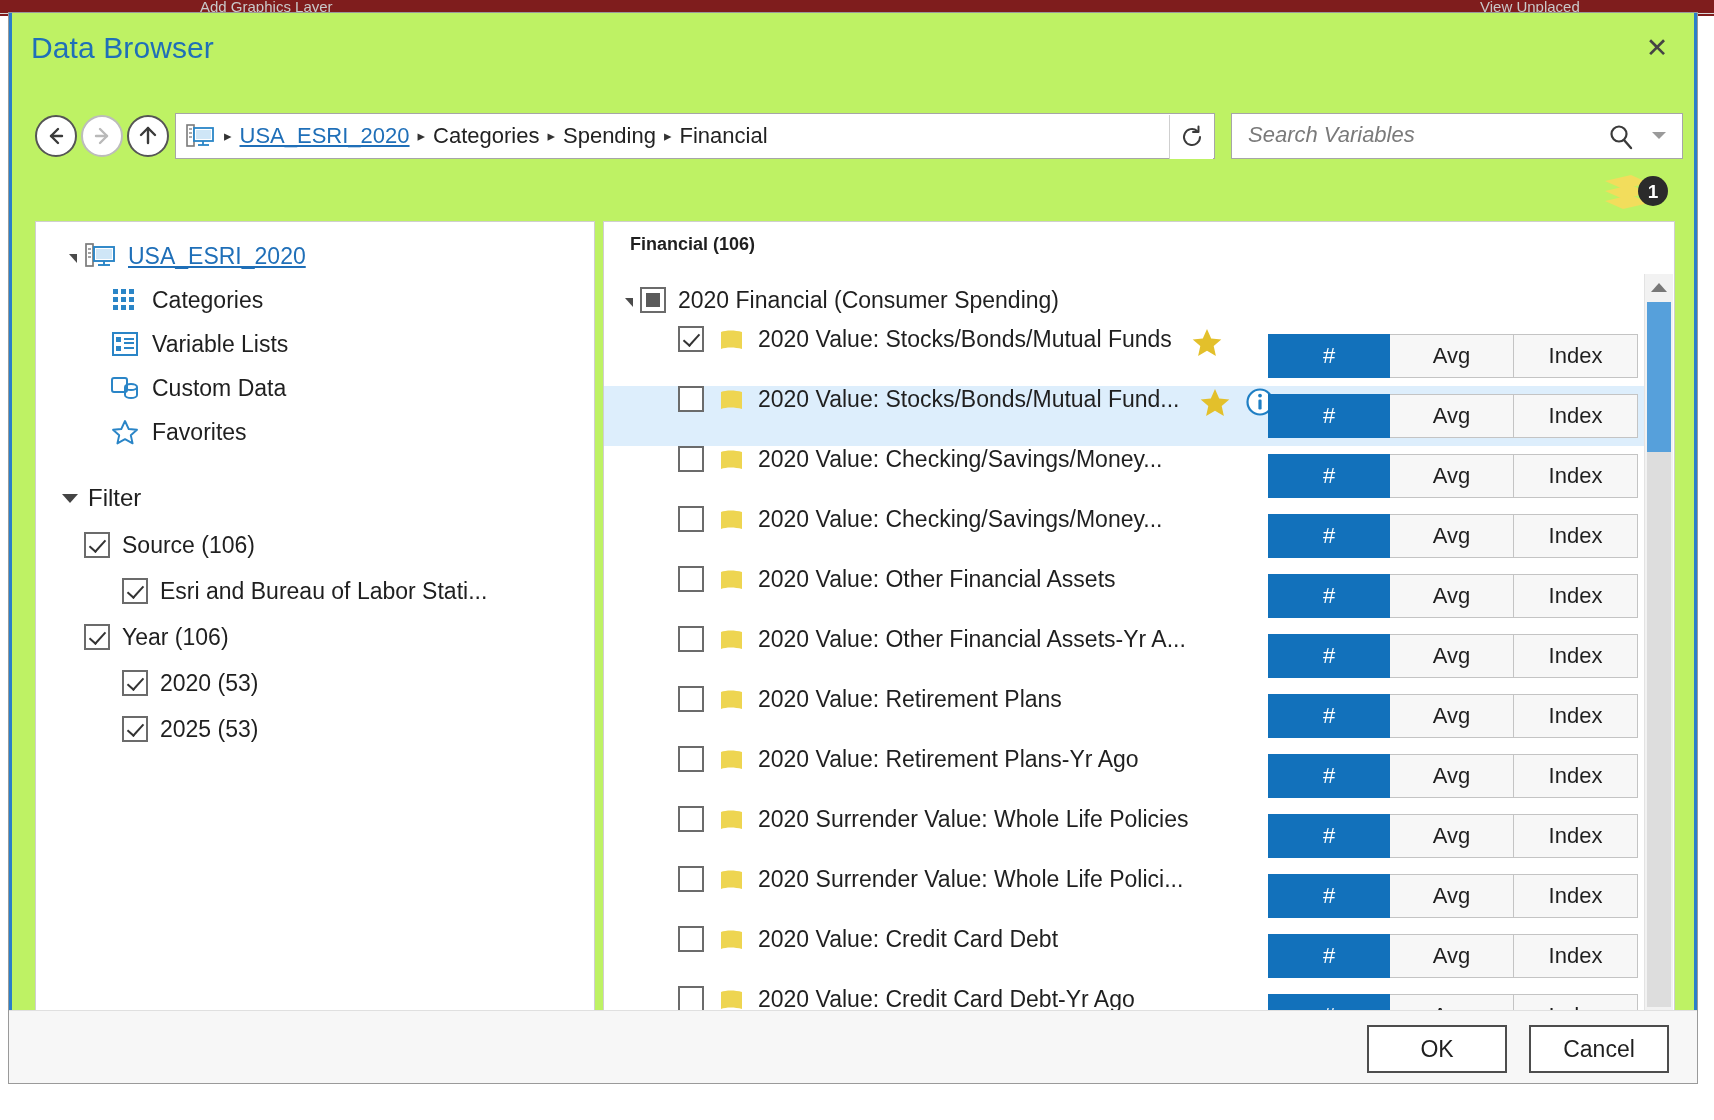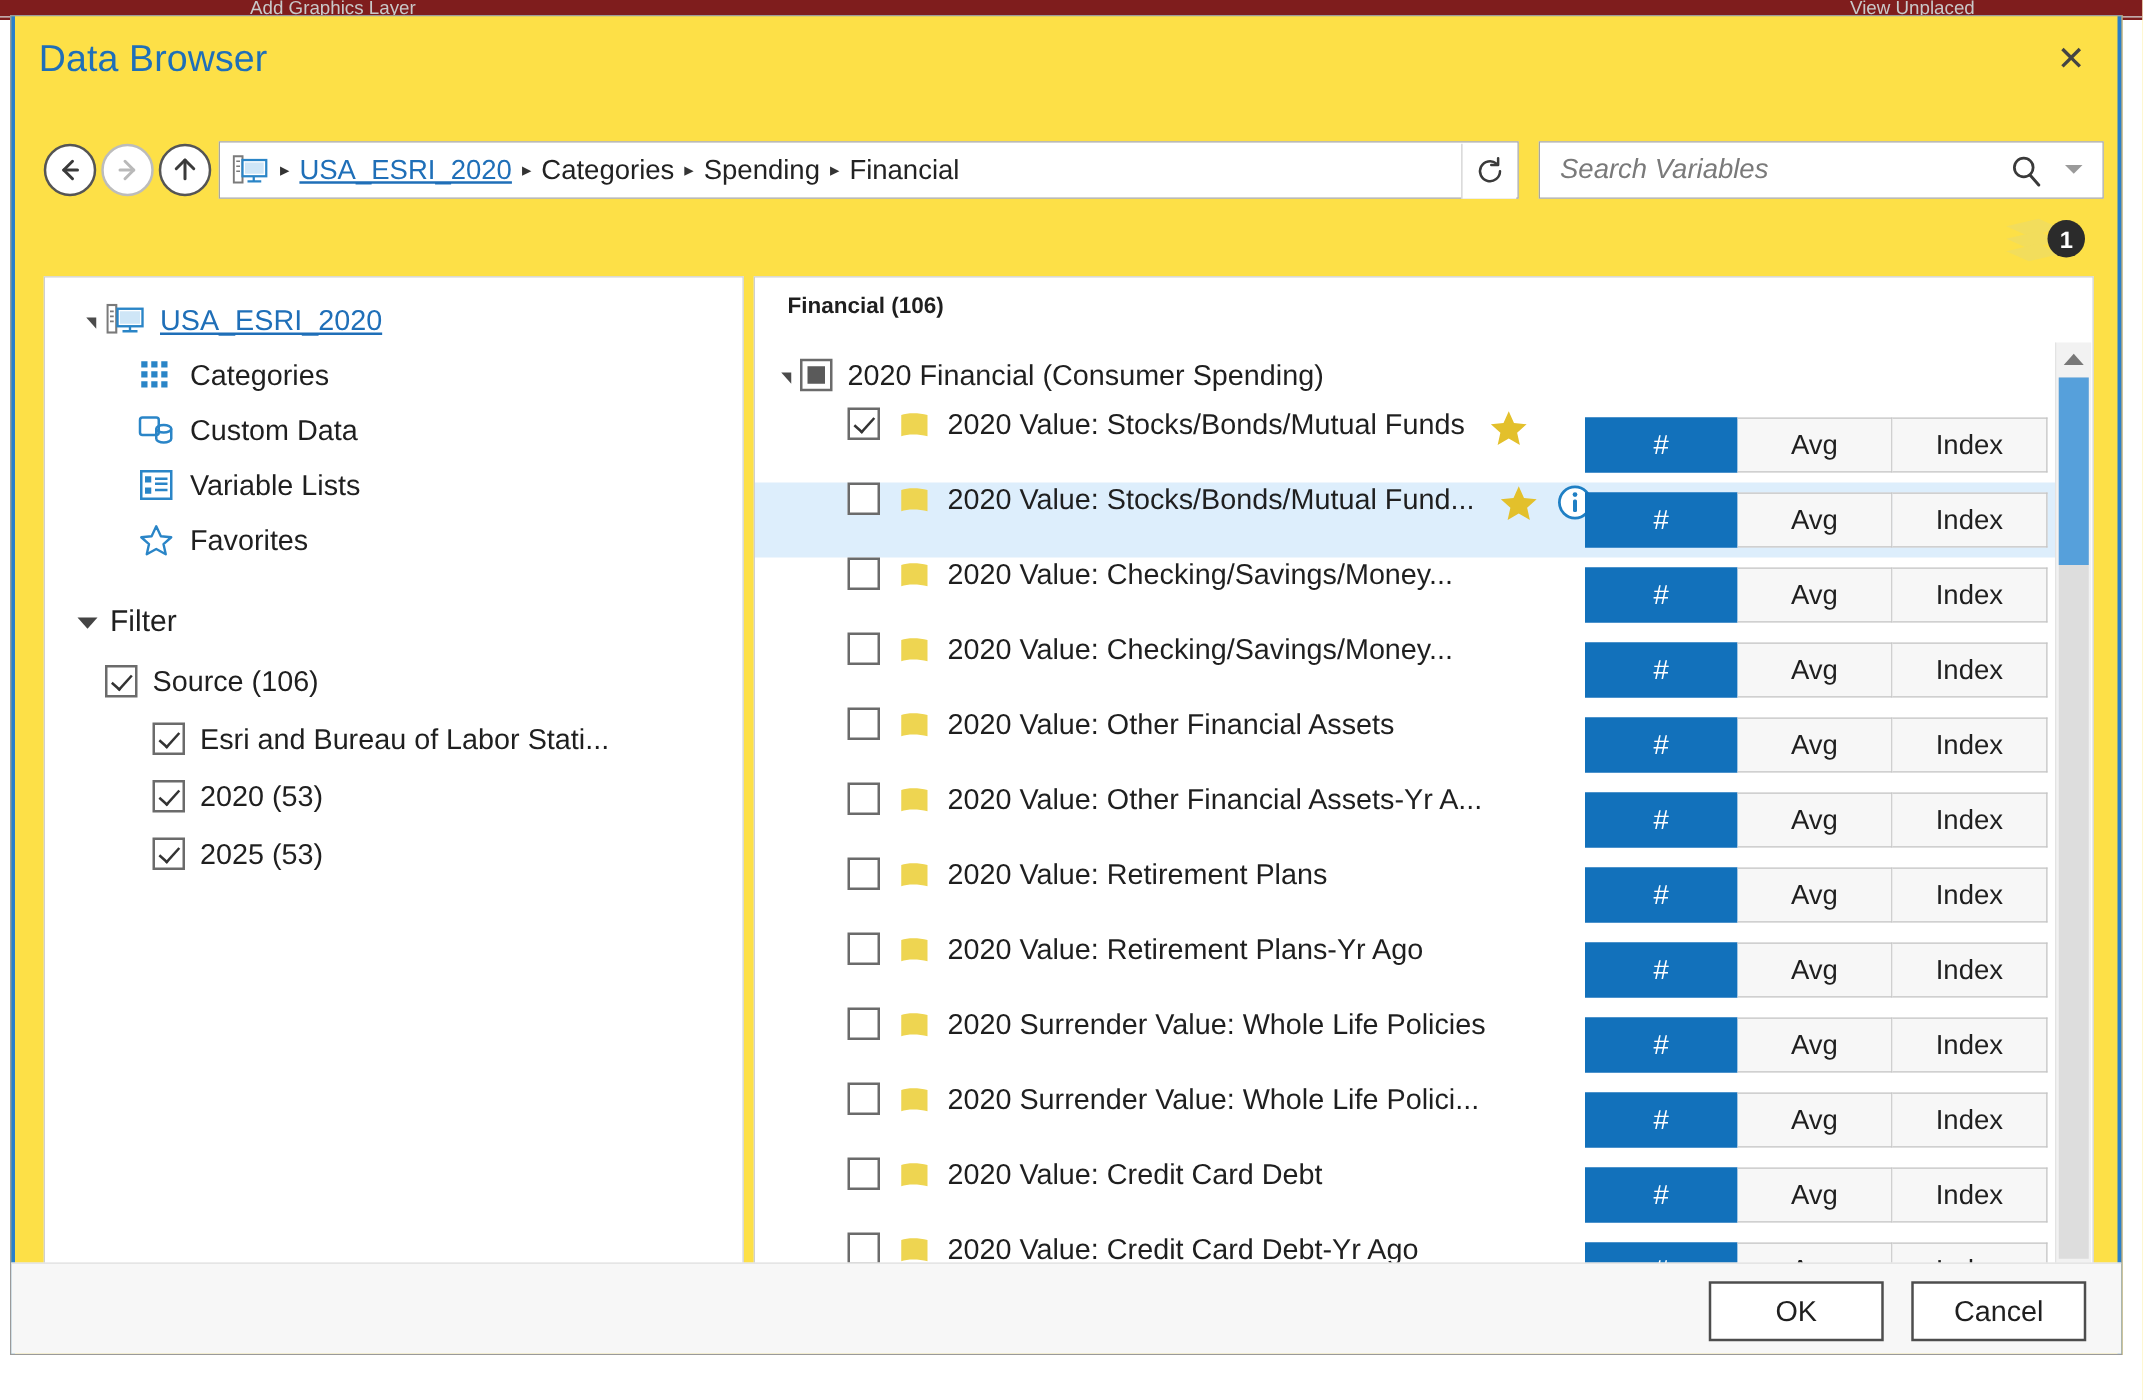--- a/index.html
+++ b/index.html
@@ -37,21 +37,21 @@
     background: #d8d8d8;
   }
 
   
   .dialog {
     position: absolute;
     left: 8px;
     top: 12px;
     width: 1690px;
     height: 1072px;
-    background: #fde047;
+    background: #bef264;
     border: 1px solid #9a9a9a;
     box-sizing: border-box;
   }
   .dialog-accent-left {
     position: absolute;
     left: 0; top: 0; bottom: 0;
     width: 3px;
     background: #2a7fc9;
   }
   .dialog-accent-right {
@@ -645,45 +645,45 @@
                 <rect x="19" y="19" width="5" height="5"></rect>
             </g>
           </svg>
         </span>
         <span class="tree-label">Categories</span>
       </div>
 
       <div class="tree-row tree-child">
         <span class="tree-icon">
           <svg width="30" height="28" viewBox="0 0 30 28">
-            <rect x="2" y="4" width="15" height="14" rx="2" fill="none" stroke="#2a85c7" stroke-width="2"></rect>
-            <ellipse cx="21" cy="13" rx="6" ry="3" fill="none" stroke="#2a85c7" stroke-width="2"></ellipse>
-            <path d="M15 13 v8 a6 3 0 0 0 12 0 v-8" fill="none" stroke="#2a85c7" stroke-width="2"></path>
-          </svg>
-        </span>
-        <span class="tree-label">Custom Data</span>
-      </div>
-
-      <div class="tree-row tree-child">
-        <span class="tree-icon">
-          <svg width="30" height="28" viewBox="0 0 30 28">
             <rect x="3" y="3" width="24" height="22" fill="none" stroke="#2a85c7" stroke-width="2"></rect>
             <rect x="6" y="7" width="5" height="5" fill="#2a85c7"></rect>
             <rect x="6" y="16" width="5" height="5" fill="#2a85c7"></rect>
             <line x1="14" y1="9" x2="24" y2="9" stroke="#2a85c7" stroke-width="2"></line>
             <line x1="14" y1="13" x2="24" y2="13" stroke="#2a85c7" stroke-width="2"></line>
             <line x1="14" y1="18" x2="24" y2="18" stroke="#2a85c7" stroke-width="2"></line>
           </svg>
         </span>
         <span class="tree-label">Variable Lists</span>
       </div>
 
       <div class="tree-row tree-child">
         <span class="tree-icon">
           <svg width="30" height="28" viewBox="0 0 30 28">
+            <rect x="2" y="4" width="15" height="14" rx="2" fill="none" stroke="#2a85c7" stroke-width="2"></rect>
+            <ellipse cx="21" cy="13" rx="6" ry="3" fill="none" stroke="#2a85c7" stroke-width="2"></ellipse>
+            <path d="M15 13 v8 a6 3 0 0 0 12 0 v-8" fill="none" stroke="#2a85c7" stroke-width="2"></path>
+          </svg>
+        </span>
+        <span class="tree-label">Custom Data</span>
+      </div>
+
+      <div class="tree-row tree-child">
+        <span class="tree-icon">
+          <svg width="30" height="28" viewBox="0 0 30 28">
             <path d="M15 3 L18.7 11 L27 11.8 L20.8 17.3 L22.6 25.4 L15 21.2 L7.4 25.4 L9.2 17.3 L3 11.8 L11.3 11 Z" fill="none" stroke="#2a85c7" stroke-width="1.9" stroke-linejoin="round"></path>
           </svg>
         </span>
         <span class="tree-label">Favorites</span>
       </div>
     </div>
 
     <div class="filter-header">
       <span class="chev-down"></span>
       <span class="filter-title">Filter</span>
@@ -691,20 +691,24 @@
 
     <div class="filter-row lvl1">
       <span class="cbox checked"></span>
       <span class="filter-label">Source (106)</span>
     </div>
     <div class="filter-row lvl2">
       <span class="cbox checked"></span>
       <span class="filter-label">Esri and Bureau of Labor Stati...</span>
     </div>
 
+    <div class="filter-row lvl1">
+      <span class="cbox checked"></span>
+      <span class="filter-label">Year (106)</span>
+    </div>
     <div class="filter-row lvl2">
       <span class="cbox checked"></span>
       <span class="filter-label">2020 (53)</span>
     </div>
     <div class="filter-row lvl2">
       <span class="cbox checked"></span>
       <span class="filter-label">2025 (53)</span>
     </div>
   </div>
 

